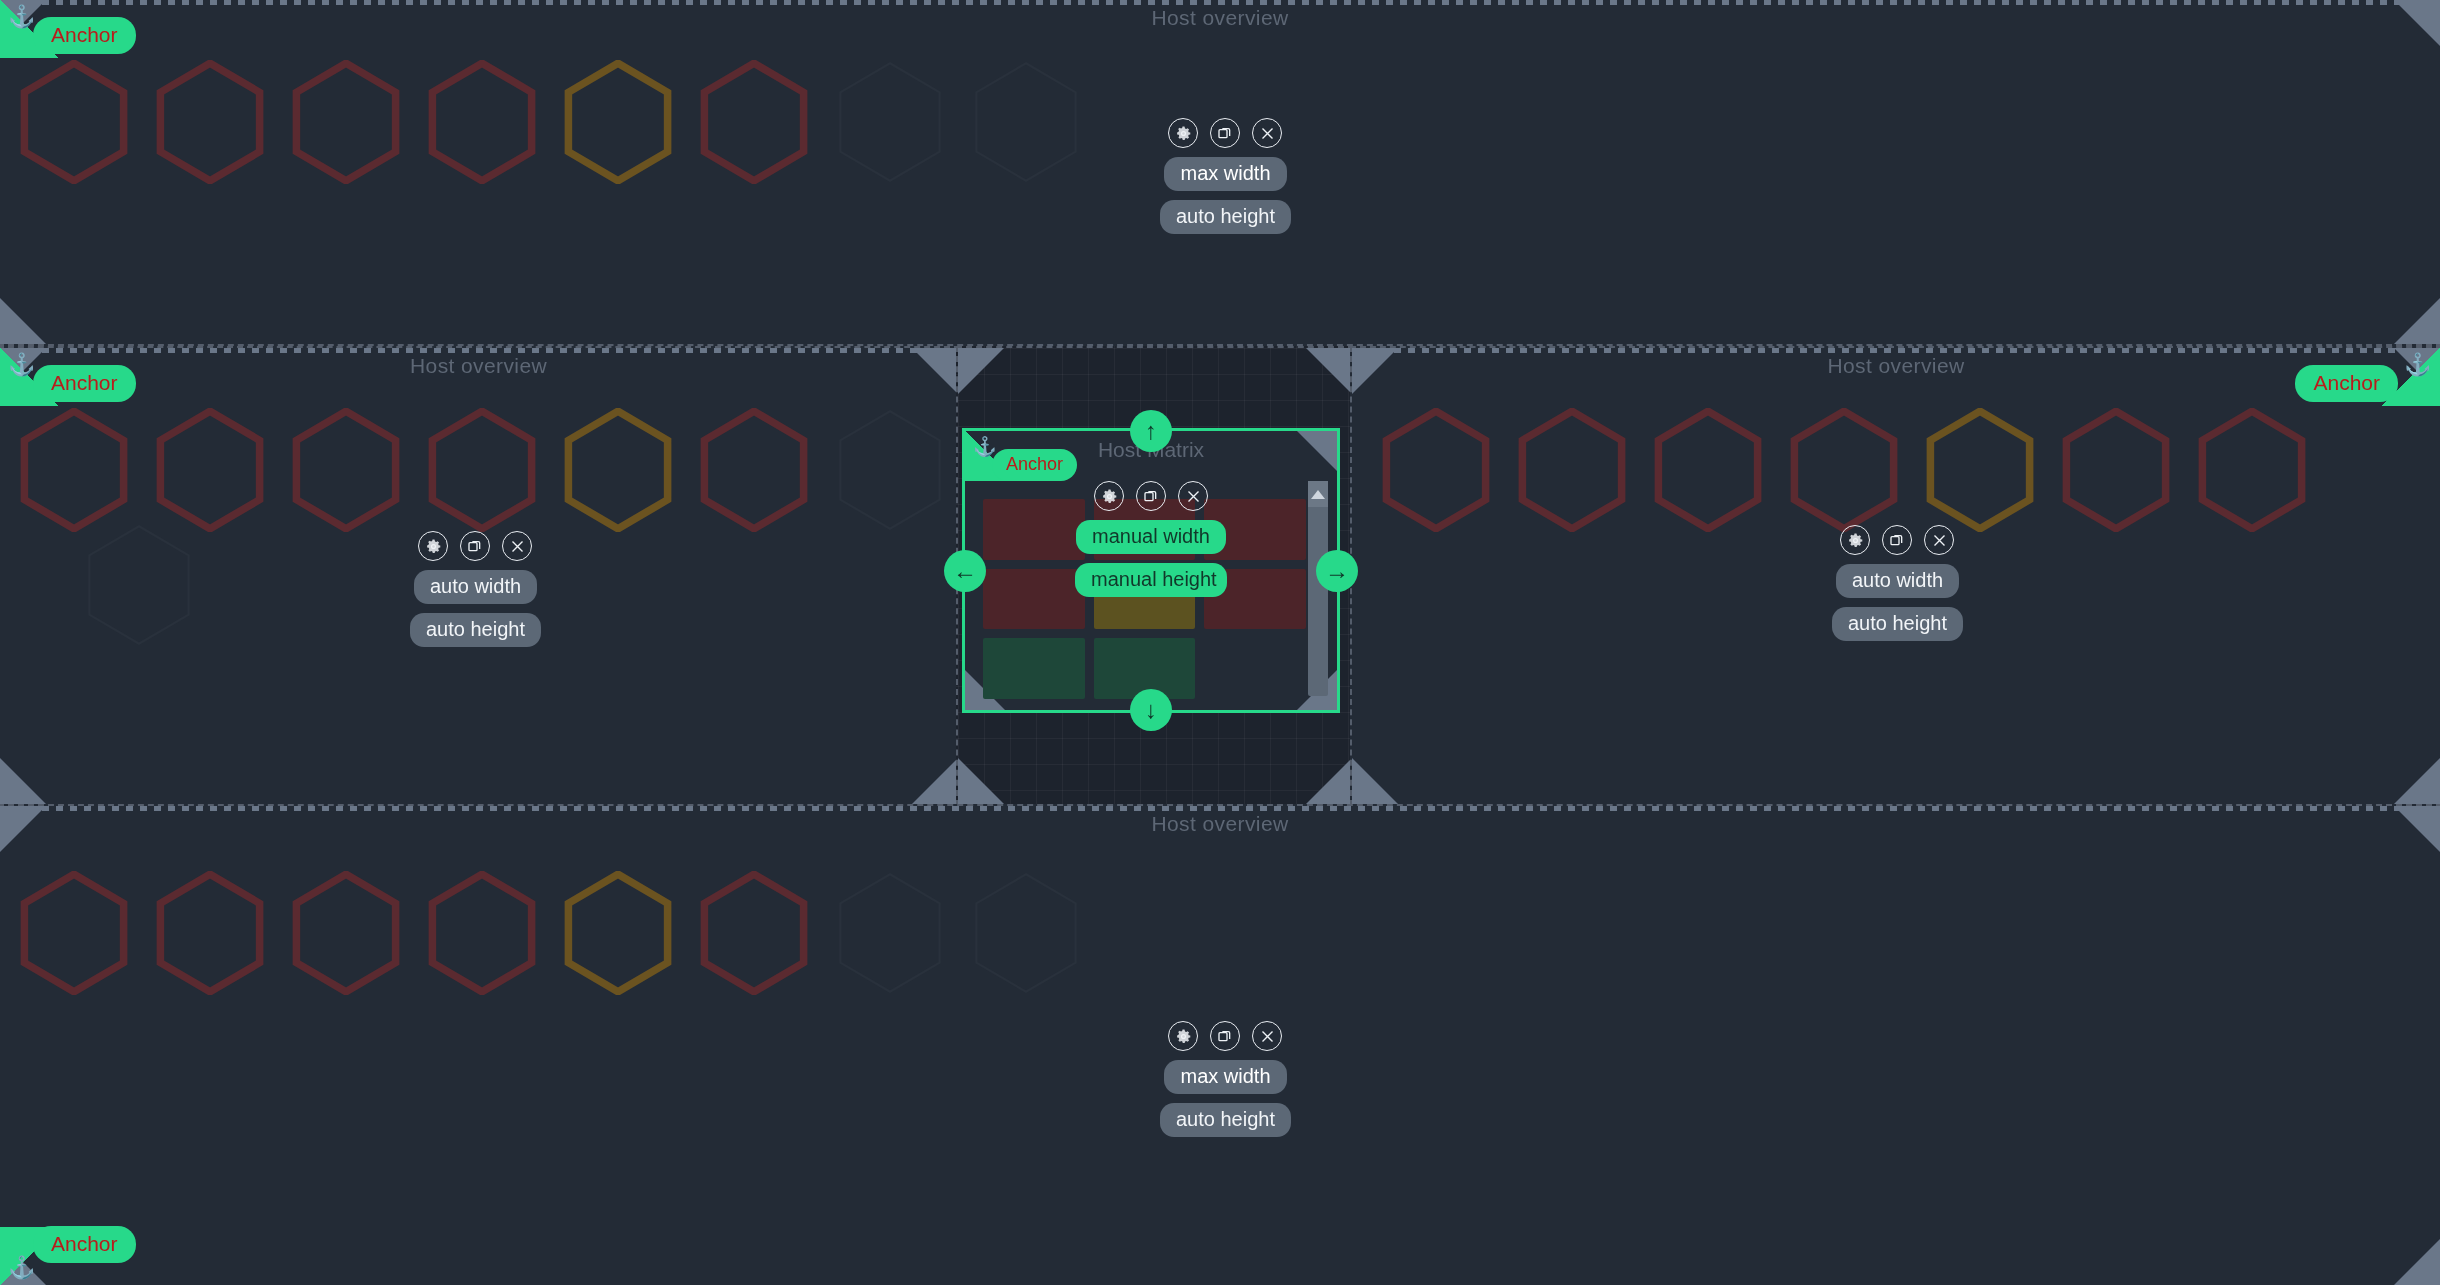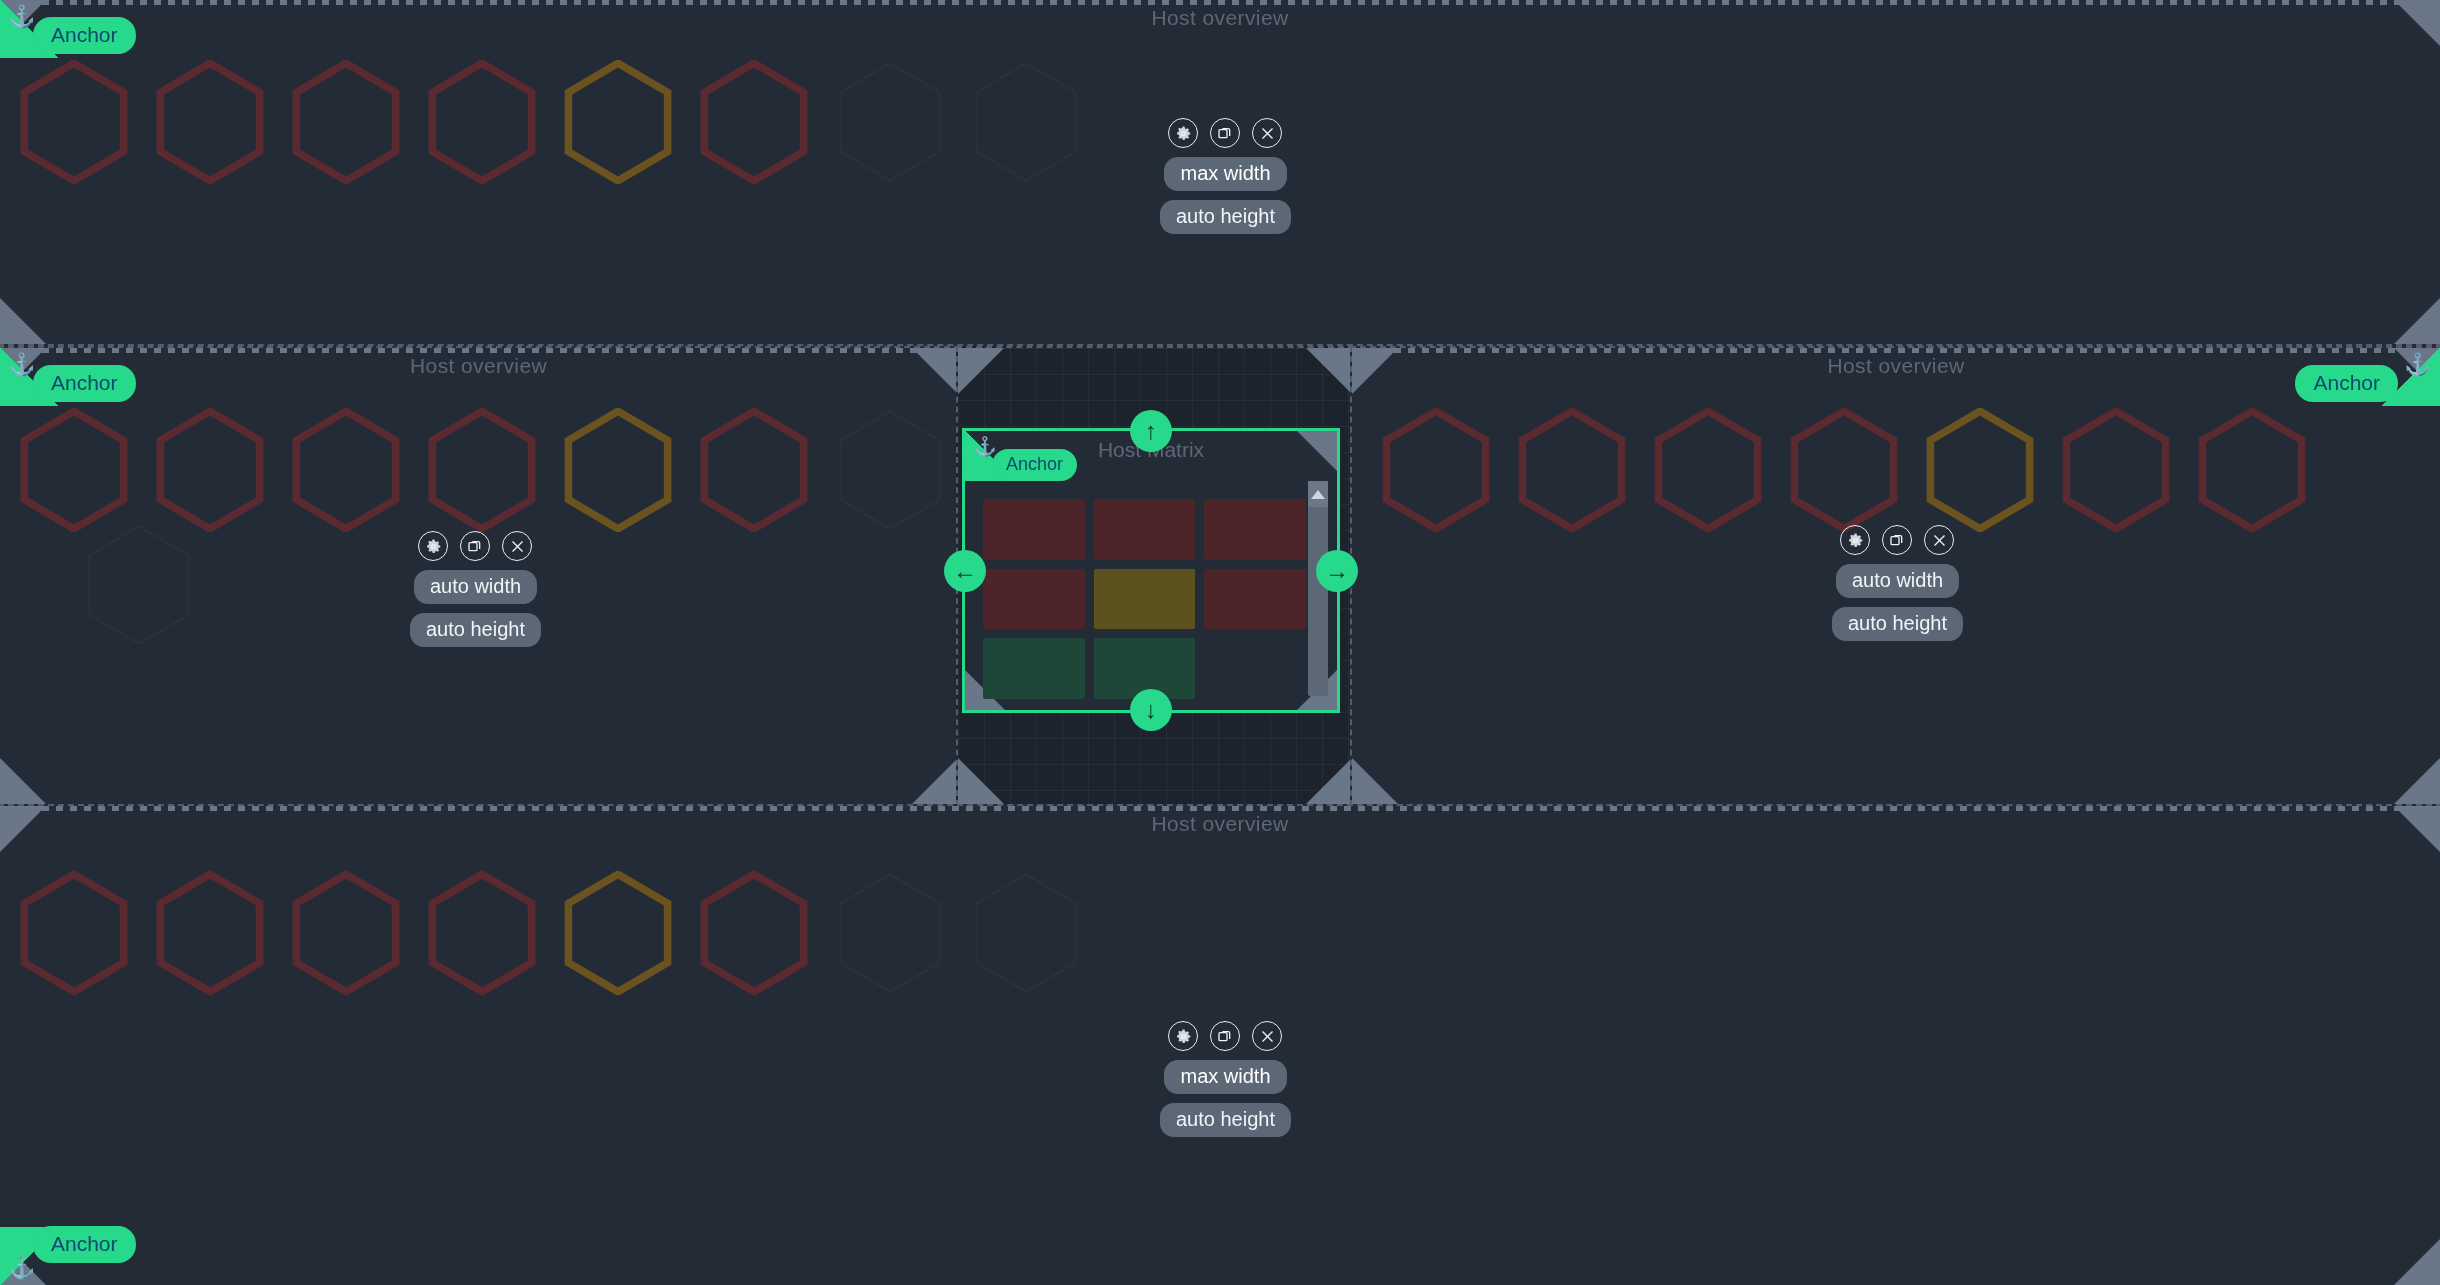--- a/index.html
+++ b/index.html
@@ -35,21 +35,21 @@
   
   .anchor-flag{position:absolute;width:58px;height:58px;overflow:hidden;}
   .anchor-flag .tri{position:absolute;inset:0;}
   .af-tl .tri{background:linear-gradient(to bottom left,transparent 49.6%,#27d98a 50%);}
   .af-tr .tri{background:linear-gradient(to bottom right,transparent 49.6%,#27d98a 50%);}
   .af-bl .tri{background:linear-gradient(to top left,transparent 49.6%,#27d98a 50%);}
   .anchor-flag .glyph{position:absolute;font-size:22px;line-height:1;color:#123c2b;}
   .af-tl .glyph{top:6px;left:8px}
   .af-tr .glyph{top:6px;right:8px}
   .af-bl .glyph{bottom:6px;left:8px}
-  .anchor-pill{position:absolute;background:#27d98a;color:#0c4a6e;
+  .anchor-pill{position:absolute;background:#27d98a;color:#b91c1c;
       font-size:21px;padding:6px 18px 7px;border-radius:18px;white-space:nowrap;}
 
   
   .hexrow{position:absolute;}
   .hex{position:absolute;width:108px;height:124px;}
   .hex svg{display:block;width:108px;height:124px;}
 
   
   .ctl{position:absolute;display:flex;flex-direction:column;align-items:center;gap:9px;}
   .ctl-icons{display:flex;gap:12px;}
@@ -502,15 +502,38 @@
       <div class="scrollup">
           <i></i>
         </div>
     </div>
 
     <div class="arrowbtn" style="left:50%;top:-21px;transform:translateX(-50%);">↑</div>
     <div class="arrowbtn" style="left:50%;bottom:-21px;transform:translateX(-50%);">↓</div>
     <div class="arrowbtn" style="left:-21px;top:50%;transform:translateY(-50%);">←</div>
     <div class="arrowbtn" style="right:-21px;top:50%;transform:translateY(-50%);">→</div>
 
+    <div class="ctl" style="left:50%;top:50px;transform:translateX(-50%);">
+      <div class="ctl-icons">
+        <div class="cbtn">
+            <svg width="17" height="17" viewBox="0 0 24 24">
+              <path fill="#eef2f6" d="M12 8.4a3.6 3.6 0 100 7.2 3.6 3.6 0 000-7.2zm0 5.4a1.8 1.8 0 110-3.6 1.8 1.8 0 010 3.6z"></path>
+              <path fill="#eef2f6" d="M13.4 2h-2.8l-.5 2.3-1.6.7-2-1.2-2 2 1.2 2-.7 1.6L3 10.6v2.8l2.3.5.7 1.6-1.2 2 2 2 2-1.2 1.6.7.5 2.3h2.8l.5-2.3 1.6-.7 2 1.2 2-2-1.2-2 .7-1.6 2.3-.5v-2.8l-2.3-.5-.7-1.6 1.2-2-2-2-2 1.2-1.6-.7L13.4 2z" opacity=".85"></path>
+            </svg>
+          </div>
+        <div class="cbtn">
+            <svg width="16" height="16" viewBox="0 0 24 24">
+              <rect x="3" y="7" width="12" height="12" rx="1.5" fill="none" stroke="#eef2f6" stroke-width="2"></rect>
+              <path d="M8 5.5h9a2 2 0 012 2v9" fill="none" stroke="#eef2f6" stroke-width="2"></path>
+            </svg>
+          </div>
+        <div class="cbtn">
+            <svg width="15" height="15" viewBox="0 0 24 24">
+              <path d="M4 4l16 16M20 4L4 20" stroke="#eef2f6" stroke-width="2.2" fill="none"></path>
+            </svg>
+          </div>
+      </div>
+      <div class="pill green">manual width</div>
+      <div class="pill green" style="max-width:120px;">manual height</div>
+    </div>
   </div>
 
 </div>
 
 </body></html>

